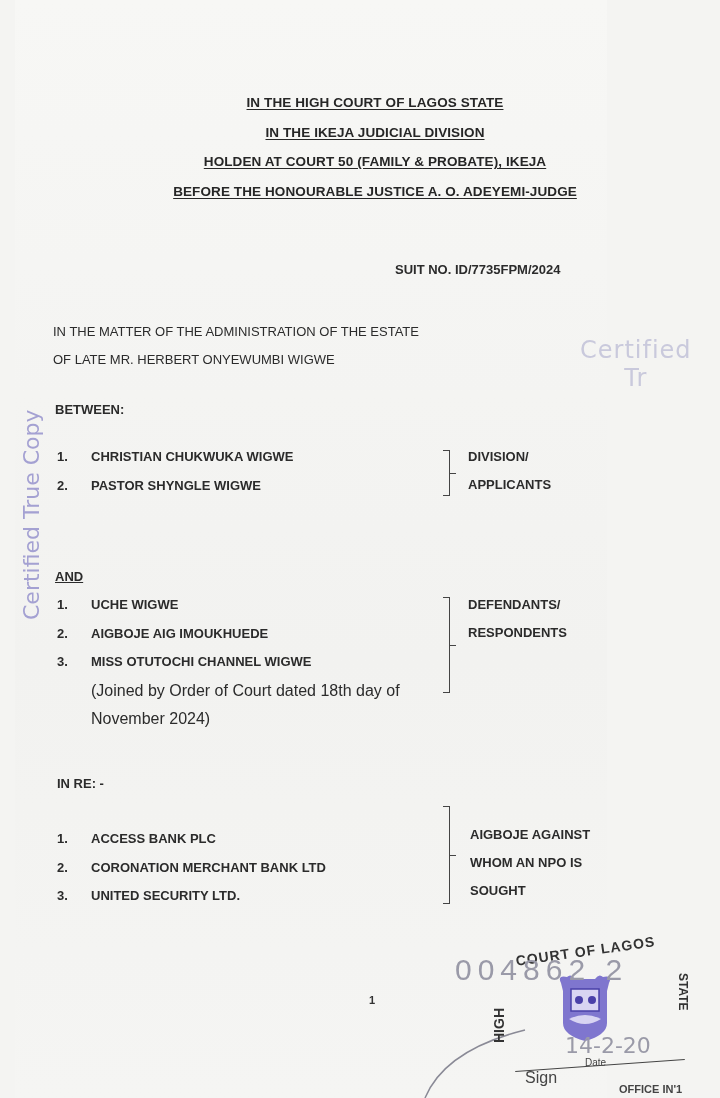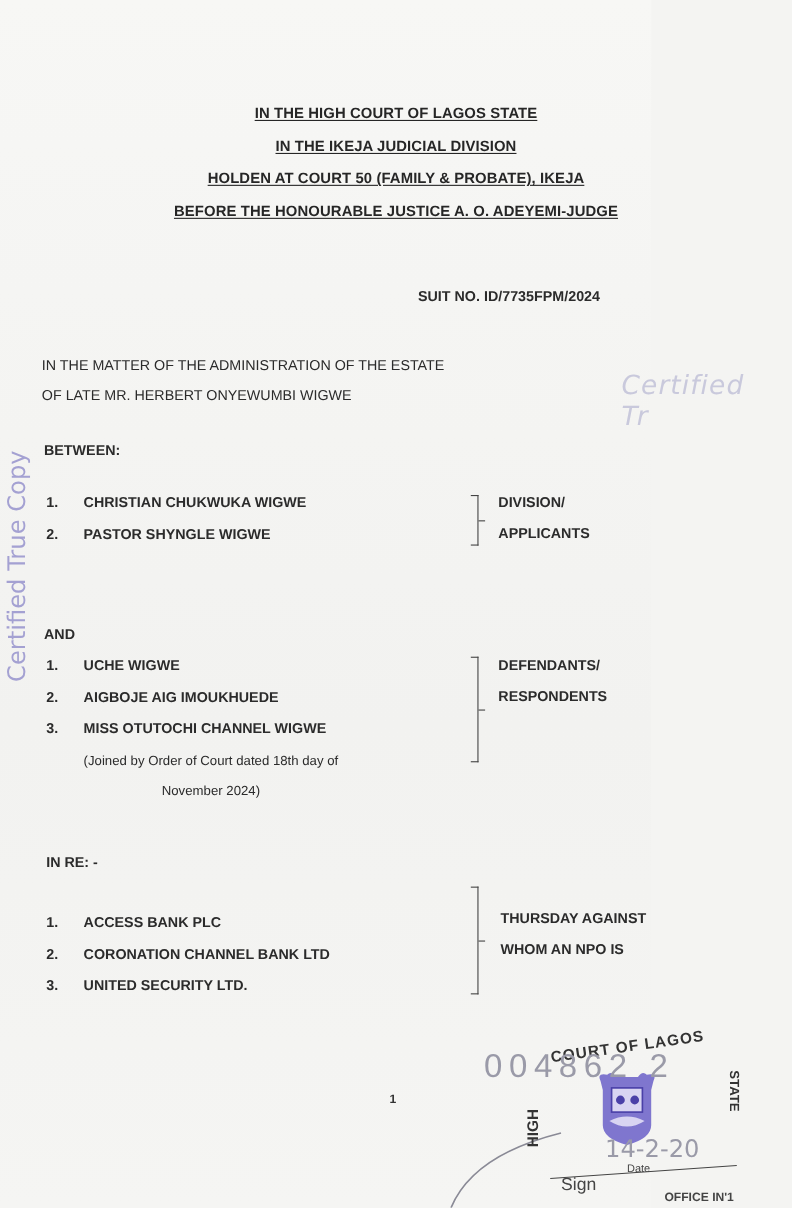--- a/index.html
+++ b/index.html
@@ -4,21 +4,21 @@
   <style>
     html, body { margin: 0; padding: 0; }
     body {
       width: 720px; height: 1098px; overflow: hidden;
       background: #f4f4f2;
       font-family: "Liberation Sans", sans-serif;
       color: #2a2a2a;
       position: relative;
     }
     .page {
-      position: absolute; left: 0; top: 0; width: 592px; height: 1098px;
+      position: absolute; left: 15px; top: 0; width: 592px; height: 1098px;
       background: linear-gradient(180deg, #f7f7f5 0%, #f2f2f0 60%, #f5f5f3 100%);
     }
     .header {
       position: absolute; top: 88px; left: 100px; width: 520px;
       text-align: center;
     }
     .header .line {
       font-weight: bold; font-size: 13.5px; letter-spacing: 0.1px;
       text-decoration: underline; text-underline-offset: 2px;
       line-height: 29.5px; white-space: nowrap; color: #262626;
@@ -34,38 +34,38 @@
     .label {
       position: absolute; font-weight: bold; font-size: 13px; color: #2b2b2b;
     }
     .party-list { position: absolute; left: 42px; }
     .party {
       font-weight: bold; font-size: 13px; line-height: 28.5px; color: #2b2b2b;
       display: flex; white-space: nowrap;
     }
     .party .num { width: 34px; }
     .note {
-      font-size: 12px; line-height: 28px; color: #2b2b2b; padding-left: 34px; white-space: nowrap; text-align: center;
+      font-size: 16px; line-height: 28px; color: #2b2b2b; padding-left: 34px; white-space: nowrap;
     }
     .bracket {
       position: absolute; border: 1.5px solid #444; border-left: none; width: 6px;
     }
     .bracket::after {
       content: ""; position: absolute; right: -7px; top: 50%; width: 6px; border-top: 1.5px solid #444;
     }
     .role {
       position: absolute; font-weight: bold; font-size: 13px; line-height: 28px; color: #2b2b2b;
     }
     .pagenum {
       position: absolute; top: 994px; left: 354px; font-weight: bold; font-size: 11px; color: #333;
     }
     .watermark {
       position: absolute; top: 336px; left: 565px; font-size: 24px;
       color: #c9c9dc; letter-spacing: 1px; font-family: "DejaVu Sans", sans-serif;
-      font-style: italic;
+      text-align: center;
     }
     .side-stamp {
       position: absolute; left: 4px; top: 620px; transform: rotate(-90deg);
       transform-origin: left top; font-size: 22px; color: #8a86c8; opacity: 0.75;
       white-space: nowrap; font-family: "DejaVu Sans", sans-serif;
     }
     .seal {
       position: absolute; left: 470px; top: 935px; width: 250px; height: 163px;
     }
     .seal .arc {
@@ -139,21 +139,21 @@
       <span class="num">2.</span>
       <span>PASTOR SHYNGLE WIGWE</span>
     </div>
   </div>
   <div class="bracket" style="left:428px; top:450px; height:44px;"></div>
   <div class="role" style="left:453px; top:443px;">
     <div>DIVISION/</div>
     <div>APPLICANTS</div>
   </div>
 
-  <div class="label" style="top:569px; left:40px;">AND</div>
+  <div class="label" style="top:569px; left:40px;text-decoration:underline;">AND</div>
   <div class="party-list" style="top:591px;">
     <div class="party">
       <span class="num">1.</span>
       <span>UCHE WIGWE</span>
     </div>
     <div class="party">
       <span class="num">2.</span>
       <span>AIGBOJE AIG IMOUKHUEDE</span>
     </div>
     <div class="party">
@@ -170,31 +170,32 @@
   </div>
 
   <div class="label" style="top:776px; left:42px;">IN RE: -</div>
   <div class="party-list" style="top:825px;">
     <div class="party">
       <span class="num">1.</span>
       <span>ACCESS BANK PLC</span>
     </div>
     <div class="party">
       <span class="num">2.</span>
-      <span>CORONATION CHANNEL BANK LTD</span>
+      <span>CORONATION MERCHANT BANK LTD</span>
     </div>
     <div class="party">
       <span class="num">3.</span>
       <span>UNITED SECURITY LTD.</span>
     </div>
   </div>
   <div class="bracket" style="left:428px; top:806px; height:96px;"></div>
   <div class="role" style="left:455px; top:821px;">
-    <div>THURSDAY AGAINST</div>
+    <div>AIGBOJE AGAINST</div>
     <div>WHOM AN NPO IS</div>
+    <div>SOUGHT</div>
   </div>
 
   <div class="pagenum">1</div>
 
   <div class="side-stamp">Certified True Copy</div>
 
   <svg class="curve" viewBox="0 0 120 90">
     <path d="M10 88 Q 30 40 110 20" stroke="#8a8a96" stroke-width="1.5" fill="none"></path>
   </svg>
 

